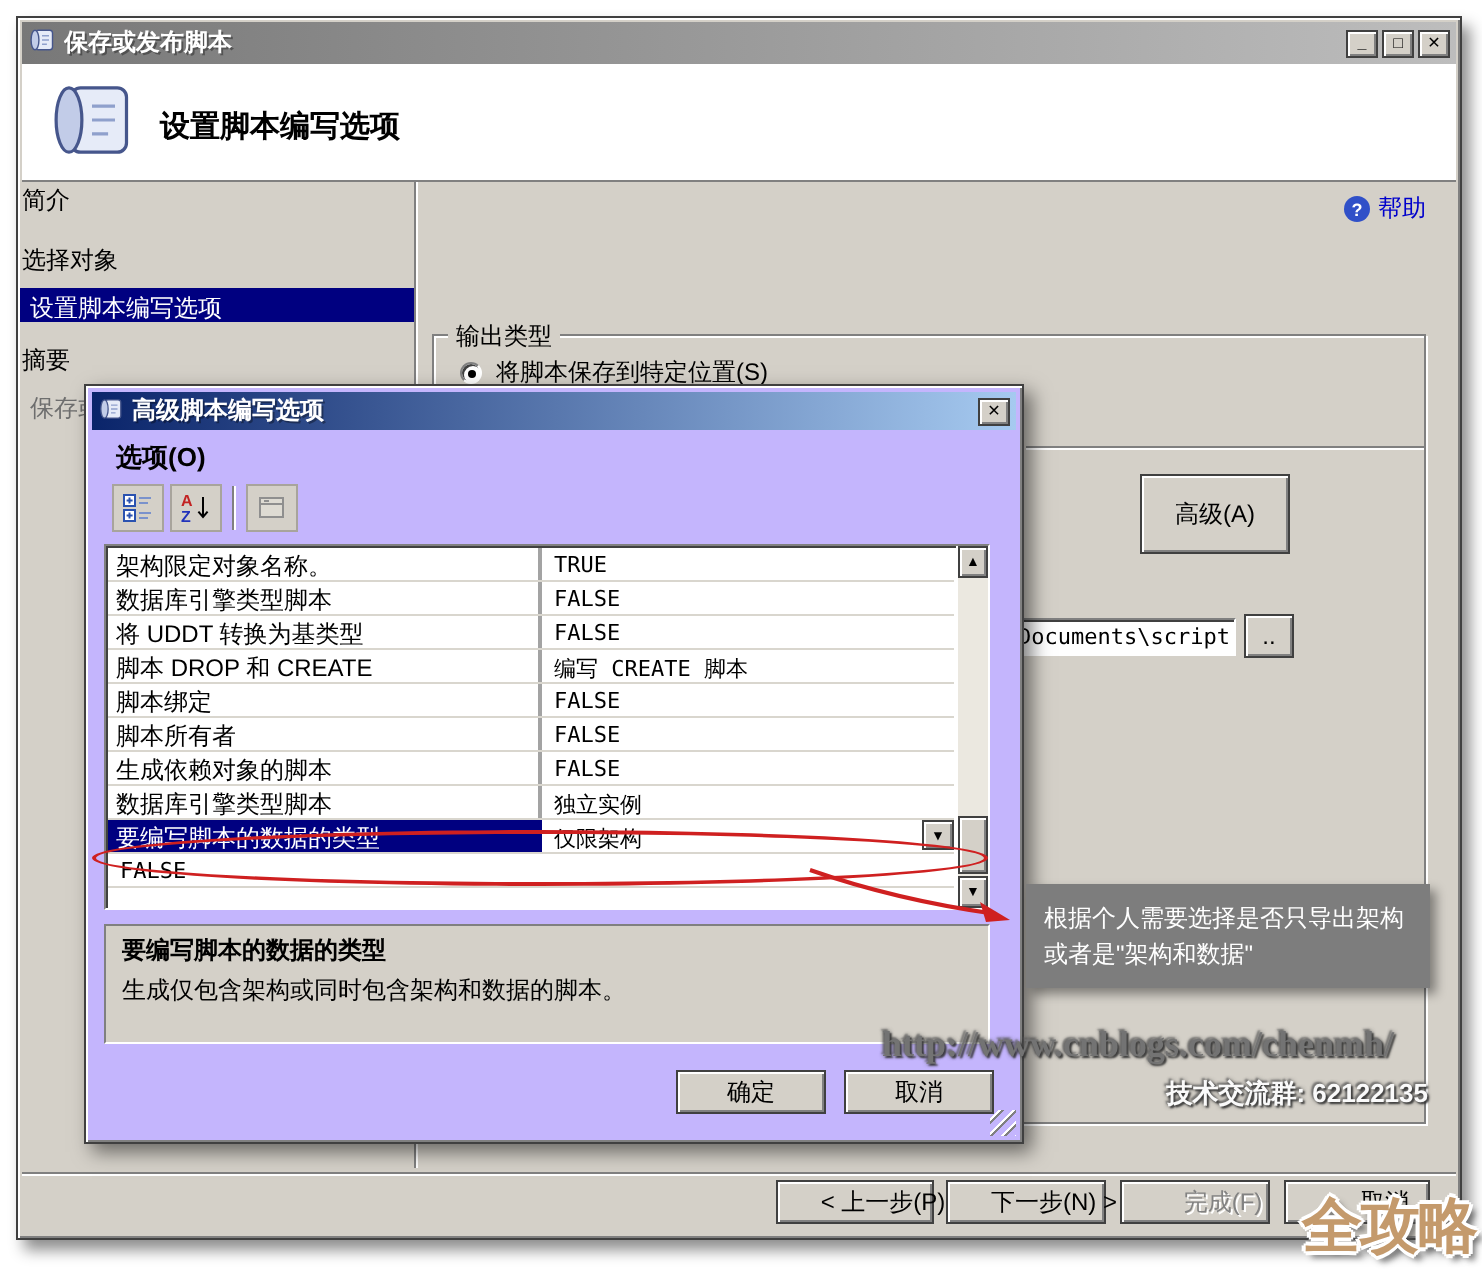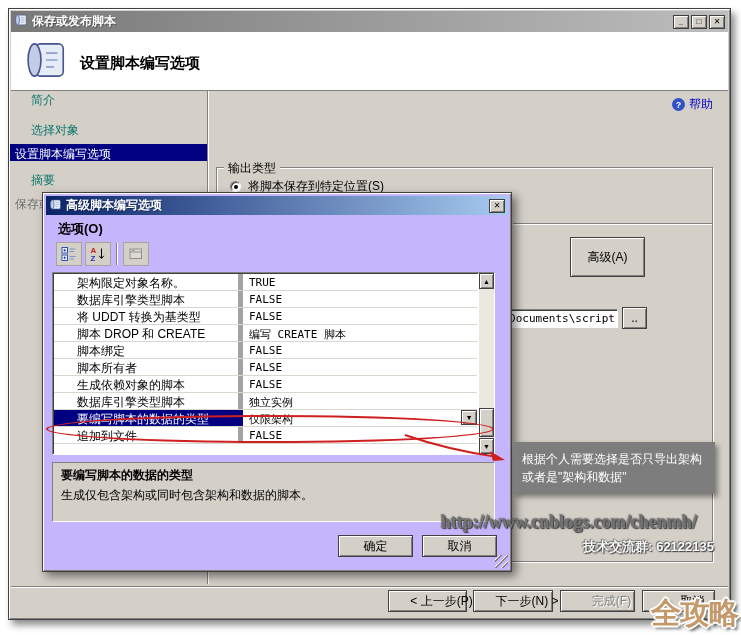--- a/index.html
+++ b/index.html
@@ -35,21 +35,21 @@
           box-shadow: inset 1px 1px 0 #fff, inset -1px -1px 0 #808080;
           display:flex; align-items:center; justify-content:center;
           font-size:8px; font-weight:bold; line-height:1; color:#000; }
 
   .hdr { position:absolute; left:2px; top:23px; right:2px; height:59px; background:#fff;
          border-bottom:1px solid #808080; }
   .hdr-title { position:absolute; left:69px; top:22px; font-size:15px; font-weight:bold; }
   .hdr-icon { position:absolute; left:12px; top:3px; }
 
   
-  .sb-link { position:absolute; left:22px; color:#0f766e; white-space:nowrap;text-align:center; }
+  .sb-link { position:absolute; left:2px; color:#000000; white-space:nowrap;text-align:center; }
   .sb-band { position:absolute; left:1px; top:135px; width:197px; height:17px; background:#000080; }
   .sb-active { position:absolute; left:6px; top:137px; color:#fff; white-space:nowrap; }
   .sb-disabled { position:absolute; left:6px; top:187px; color:#6e6e6e; white-space:nowrap;text-align:right; }
   .sb-divider { position:absolute; left:198px; top:82px; bottom:35px; width:2px;
                 background:linear-gradient(90deg,#808080 50%,#fff 50%); }
 
   
   .help { position:absolute; left:663px; top:87px; display:flex; align-items:center; gap:4px; }
   .help-ico { width:13px; height:13px; border-radius:50%; background:#3050c8; color:#fff;
               font-size:9px; font-weight:bold; display:flex; align-items:center; justify-content:center; }
@@ -84,21 +84,21 @@
   .toolbar { position:absolute; left:13px; top:49px; display:flex; align-items:center; gap:3px; }
   .tbtn { width:26px; height:24px; background:#d4d0c8; border:1px solid #a8a49c;
           display:flex; align-items:center; justify-content:center; }
   .tsep { width:2px; height:22px; background:linear-gradient(90deg,#808080 50%,#fff 50%); margin:0 2px; }
 
   .pgrid { position:absolute; left:9px; top:79px; width:443px; height:183px; background:#fff;
            border:1px solid; border-color:#808080 #fff #fff #808080; box-shadow: inset 1px 1px 0 #404040;
            overflow:hidden; }
   .rows { position:absolute; left:1px; top:1px; right:17px; }
   .grow { display:flex; height:17px; border-bottom:1px solid #d9d6ce; background:#fff; }
-  .gname { width:189px; border-right:5px solid #a3a3a3; padding:1px 0 0 23px;
+  .gname { width:217px; border-right:2px solid #a3a3a3; padding:1px 0 0 4px;
            white-space:nowrap; overflow:hidden; }
   .gname.sel { background:#000080; color:#fff; border-right-color:#000080; }
   .gval { flex:1; padding:2px 0 0 6px; position:relative; white-space:nowrap; overflow:hidden;
           font-family:"DejaVu Sans Mono","Liberation Mono",monospace; font-size:11px; }
   .combo { position:absolute; right:0; top:0; width:16px; height:15px; font-size:7px; }
 
   .vsb { position:absolute; right:0; top:0; width:16px; height:100%; background:#ebe8e0;
          border-left:1px solid #fff; }
   .sarrow { position:absolute; left:0; width:15px; height:16px; font-size:7px; }
   .sthumb { position:absolute; left:0; bottom:17px; width:15px; height:29px; }
@@ -282,21 +282,20 @@
         <div class="gval"><span>独立实例</span></div>
       </div>
       <div class="grow">
         <div class="gname sel">要编写脚本的数据的类型</div>
         <div class="gval">
           <span>仅限架构</span>
           <span class="btn combo">▼</span>
         </div>
       </div>
       <div class="grow">
-        <div class="gname">追加到文件</div>
         <div class="gval"><span>FALSE</span></div>
       </div>
     </div>
     <div class="vsb">
       <span class="btn sarrow" style="top:0;">▲</span>
       <span class="raised sthumb"></span>
       <span class="btn sarrow" style="bottom:0;">▼</span>
     </div>
   </div>
 

